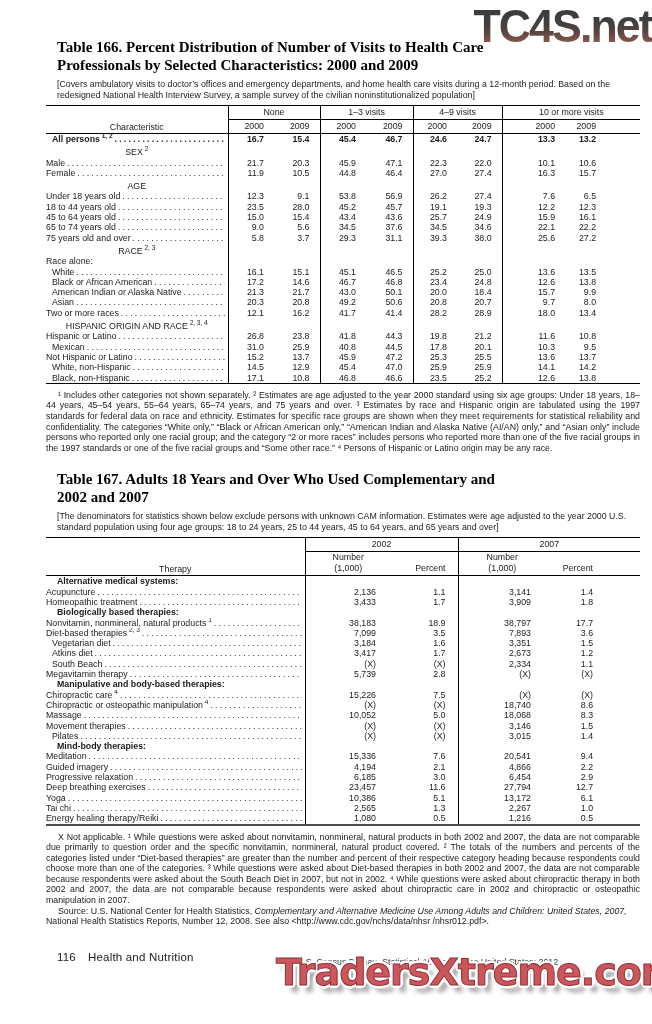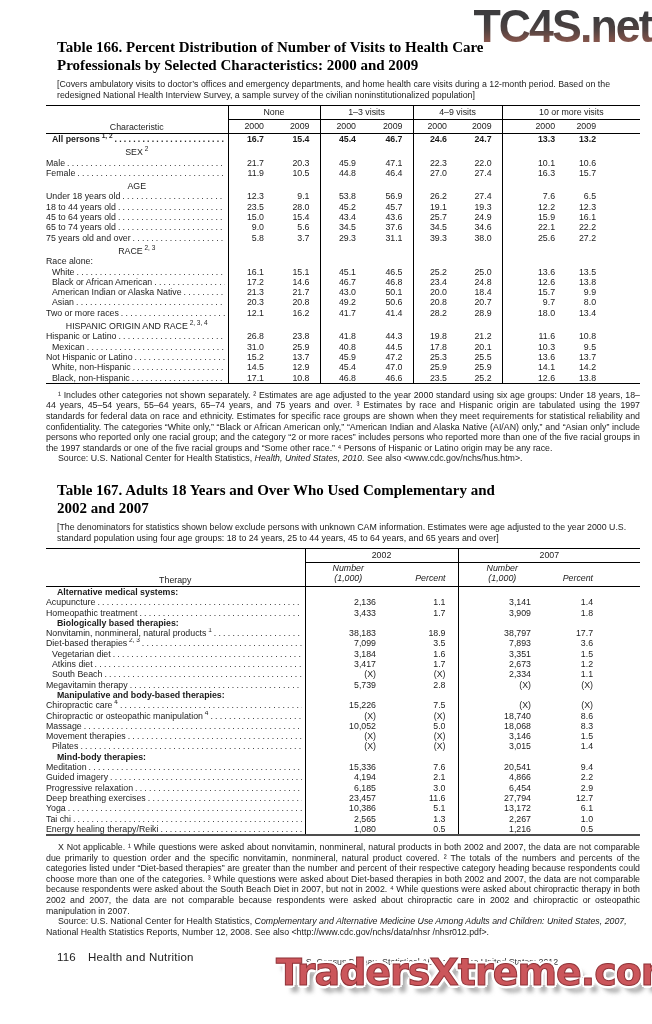--- a/index.html
+++ b/index.html
@@ -15,21 +15,21 @@
 
   table.tbl{border-collapse:collapse;table-layout:fixed;width:594px;font-size:8.8px;margin-top:2px;}
   table.tbl th,table.tbl td{padding:0;font-weight:normal;vertical-align:bottom;}
   table.tbl{border-top:1.2px solid #000;}
   table.t166{border-bottom:1.5px solid #000;}
   table.t167{border-bottom:2.5px solid #4d4d4d;}
 
   th.grp{text-align:center;border-bottom:1px solid #000;line-height:13px;vertical-align:middle;}
   th.lblhead{text-align:center;vertical-align:middle;border-bottom:1.5px solid #000;line-height:11px;}
   tr.years th{border-bottom:1.5px solid #000;line-height:13px;margin-top:20px;}
-  tr.subhead th{border-bottom:1.5px solid #000;line-height:10.5px;padding-bottom:2px;font-style:italic;}
+  tr.subhead th{border-bottom:1.5px solid #000;line-height:10.5px;padding-bottom:2px;}
   th.numhead{text-align:center;}
   .gs{border-left:1px solid #000;}
 
   td.num,th.num{text-align:right;line-height:10.3px;}
   .t166 .c0,.t166 .c1,.t166 .c2,.t166 .c3,.t166 .c4,.t166 .c5{padding-right:10px;}
   .t166 .c6{padding-right:16px;}
   .t166 .c7{padding-right:44px;}
   .t167 .c0{padding-right:15px;}
   .t167 .c1{padding-right:12px;}
   .t167 .c2{padding-right:15px;}
@@ -465,21 +465,20 @@
             <td class="num c3">46.6</td>
             <td class="num c4 gs">23.5</td>
             <td class="num c5">25.2</td>
             <td class="num c6 gs">12.6</td>
             <td class="num c7">13.8</td>
           </tr>
         </tbody>
     </table>
 
     <p class="fn">¹ Includes other categories not shown separately. ² Estimates are age adjusted to the year 2000 standard using six age groups: Under 18 years, 18–44 years, 45–54 years, 55–64 years, 65–74 years, and 75 years and over. ³ Estimates by race and Hispanic origin are tabulated using the 1997 standards for federal data on race and ethnicity. Estimates for specific race groups are shown when they meet requirements for statistical reliability and confidentiality. The categories “White only,” “Black or African American only,” “American Indian and Alaska Native (AI/AN) only,” and “Asian only” include persons who reported only one racial group; and the category “2 or more races” includes persons who reported more than one of the five racial groups in the 1997 standards or one of the five racial groups and “Some other race.” ⁴ Persons of Hispanic or Latino origin may be any race.</p>
-    <p class="src"><span>Source: U.S. National Center for Health Statistics, </span><span class="it">Health, United States, 2010.</span><span> See also &lt;www.cdc.gov/nchs/hus.htm&gt;.</span></p>
 
     <div class="title-block2">
       <div class="t-title">Table 167. Adults 18 Years and Over Who Used Complementary and</div>
       <div class="t-title">2002 and 2007</div>
     </div>
     <div class="bracket-note">[The denominators for statistics shown below exclude persons with unknown CAM information. Estimates were age adjusted to the year 2000 U.S. standard population using four age groups: 18 to 24 years, 25 to 44 years, 45 to 64 years, and 65 years and over]</div>
 
     <table class="tbl t167">
       <colgroup>
         <col style="width:259px">

